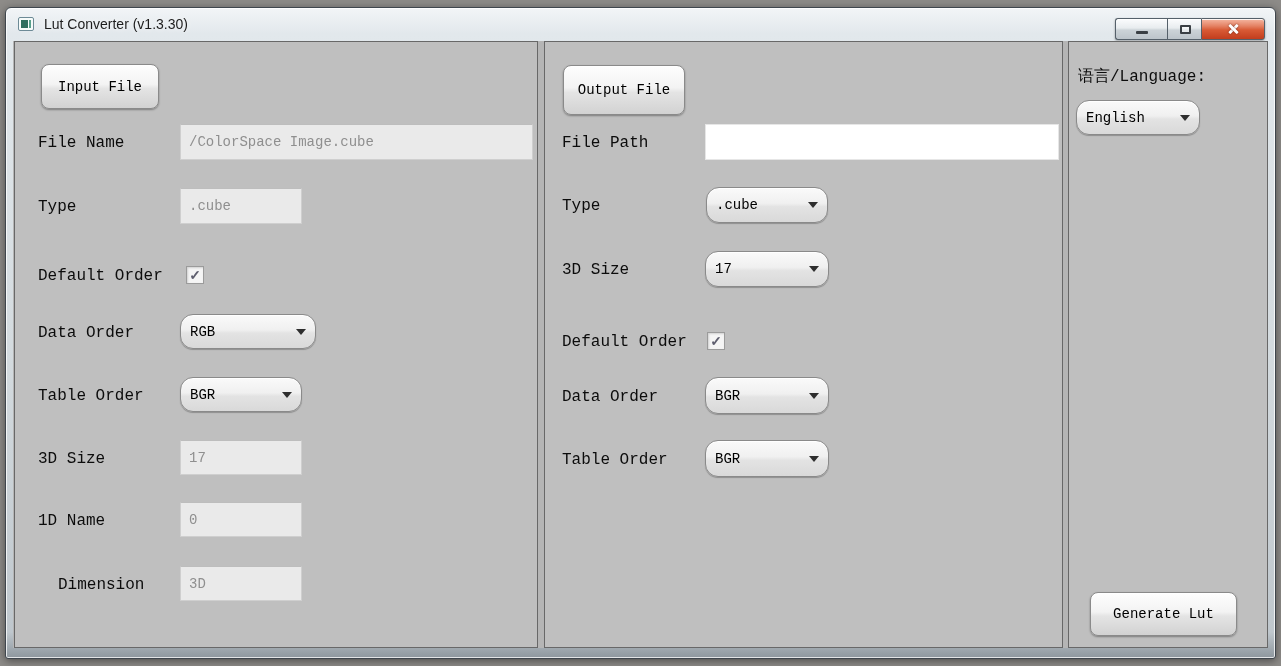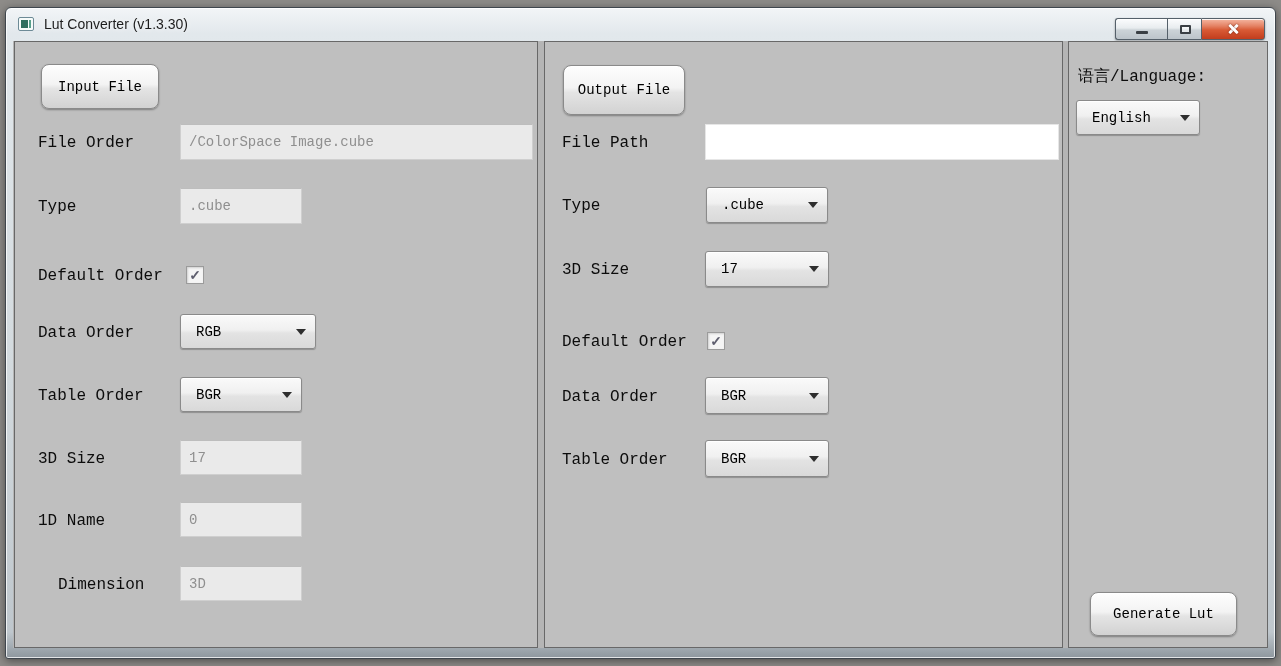--- a/index.html
+++ b/index.html
@@ -93,21 +93,21 @@
   .tfield {
     position:absolute; font-family:"Liberation Mono", monospace; font-size:14px;
     background:#eaeaea; border:1px solid #cfcfcf; border-top-color:#bdbdbd;
     color:#8f8f8f; padding:0 8px; outline:none;
   }
   .tfield.enabled { background:#ffffff; border:1px solid #e6e6e6; color:#000; }
   .combo {
     position:absolute; display:flex; align-items:center;
     font-family:"Liberation Mono", monospace; font-size:14px; color:#000;
     background:linear-gradient(180deg,#fafafa 0%, #f0f0f0 45%, #e3e3e3 55%, #d9d9d9 100%);
-    border:1px solid #8a8a8a; border-radius:3px; padding:0 22px 0 15px;
+    border:1px solid #8a8a8a; border-radius:13px; padding:0 22px 0 9px;
     box-shadow:0 1px 1px rgba(0,0,0,0.25), inset 0 1px 0 rgba(255,255,255,0.9);
     cursor:default;
   }
   .combo .arrow {
     position:absolute; right:9px; top:50%; margin-top:-3px;
     width:0; height:0; border-left:5px solid transparent; border-right:5px solid transparent;
     border-top:6px solid #2e2e2e;
   }
   .cb {
     position:absolute; width:18px; height:18px; background:#f5f5f5;
@@ -143,21 +143,21 @@
             </span>
         </div>
       </div>
     </div>
 
     <div id="client">
 
       <div class="panel" id="panel-input">
         <div class="btn" style="left:26px; top:22px; width:118px; height:45px;">Input File</div>
 
-        <span class="lbl" style="top:92px;">File Order</span>
+        <span class="lbl" style="top:92px;">File Name</span>
         <input class="tfield" style="left: 165px; top: 82px; width: 353px; height: 36px;" readonly="" value="/ColorSpace Image.cube">
 
         <span class="lbl" style="top:156px;">Type</span>
         <input class="tfield" style="left: 165px; top: 146px; width: 122px; height: 36px;" readonly="" value=".cube">
 
         <span class="lbl" style="top:225px;">Default Order</span>
         <div class="cb" style="left:171px; top:224px;">
           <span>✓</span>
         </div>
 

